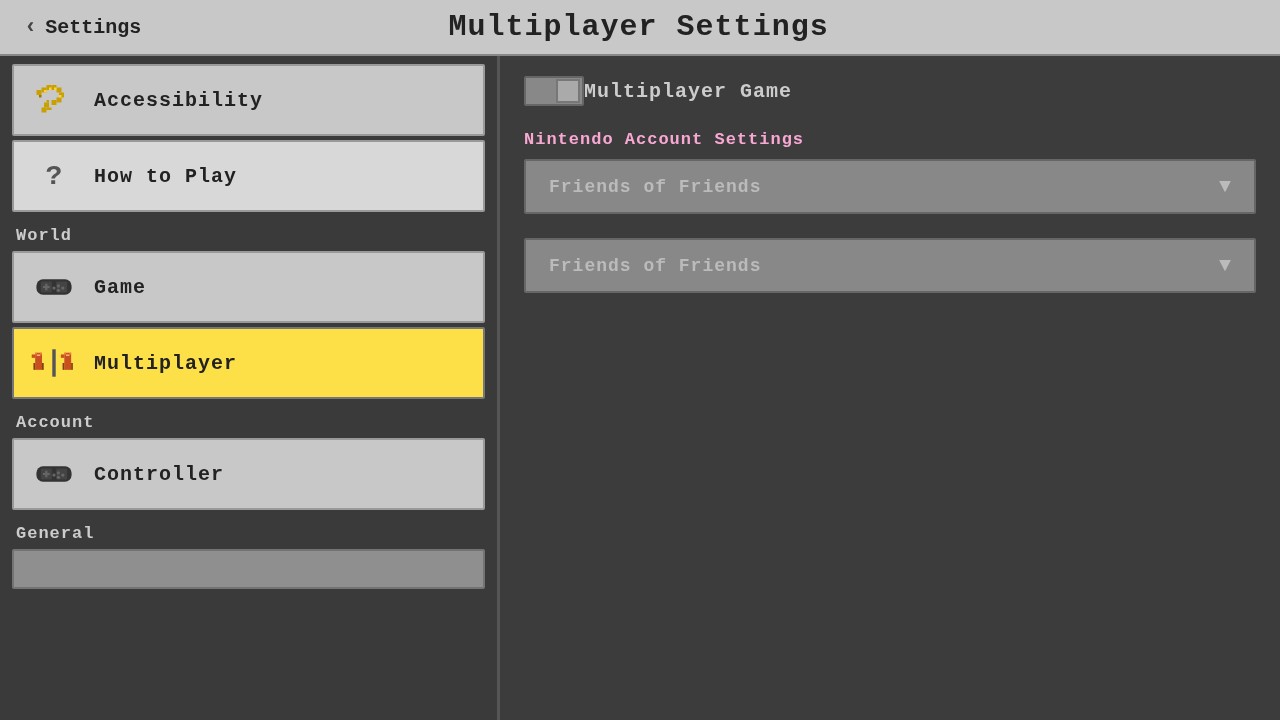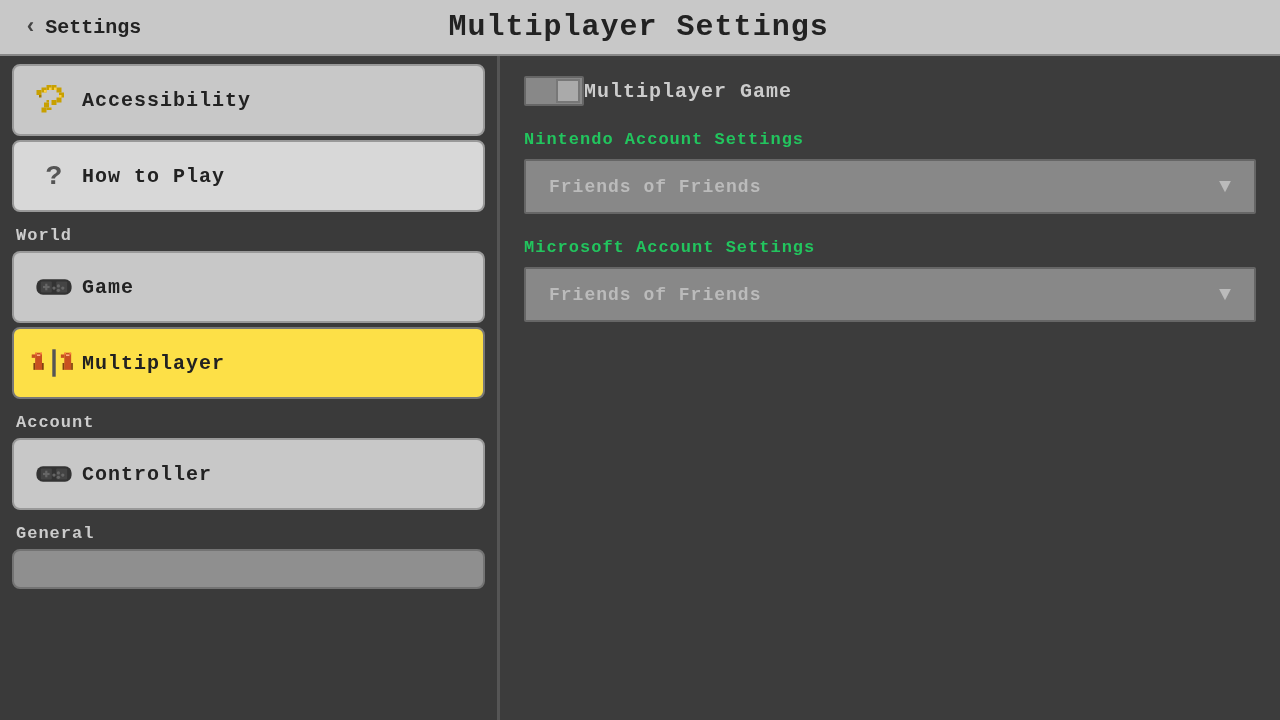--- a/index.html
+++ b/index.html
@@ -75,24 +75,24 @@
       font-size: 17px;
       font-weight: bold;
       color: #ccc;
       padding: 10px 4px 6px 4px;
       letter-spacing: 1px;
     }
 
     .menu-item {
       display: flex;
       align-items: center;
-      gap: 4px;
+      gap: 16px;
       background: #c8c8c8;
       border: 2px solid #999;
-      border-radius: 8px;
+      border-radius: 2px;
       padding: 18px 16px;
       margin-bottom: 4px;
       cursor: pointer;
       height: 72px;
     }
 
     .menu-item.active {
       background: #fde047;
       border-color: #777;
     }
@@ -166,21 +166,21 @@
     .toggle-label {
       font-size: 20px;
       font-weight: bold;
       color: #ccc;
       letter-spacing: 1px;
     }
 
     .setting-section-title {
       font-size: 17px;
       font-weight: bold;
-      color: #22c55e;
+      color: #f9a8d4;
       margin-bottom: 10px;
       letter-spacing: 1px;
     }
 
     .dropdown {
       width: 100%;
       background: #888;
       border: 2px solid #666;
       padding: 14px 23px;
       display: flex;
@@ -347,21 +347,20 @@
       </div>
       <span class="toggle-label">Multiplayer Game</span>
     </div>
 
     <div class="setting-section-title">Nintendo Account Settings</div>
     <div class="dropdown">
       <span class="dropdown-value">Friends of Friends</span>
       <span class="dropdown-arrow">▼</span>
     </div>
 
-    <div class="setting-section-title">Microsoft Account Settings</div>
     <div class="dropdown">
       <span class="dropdown-value">Friends of Friends</span>
       <span class="dropdown-arrow">▼</span>
     </div>
 
   </div>
 
 </div>
 
 </body></html>

